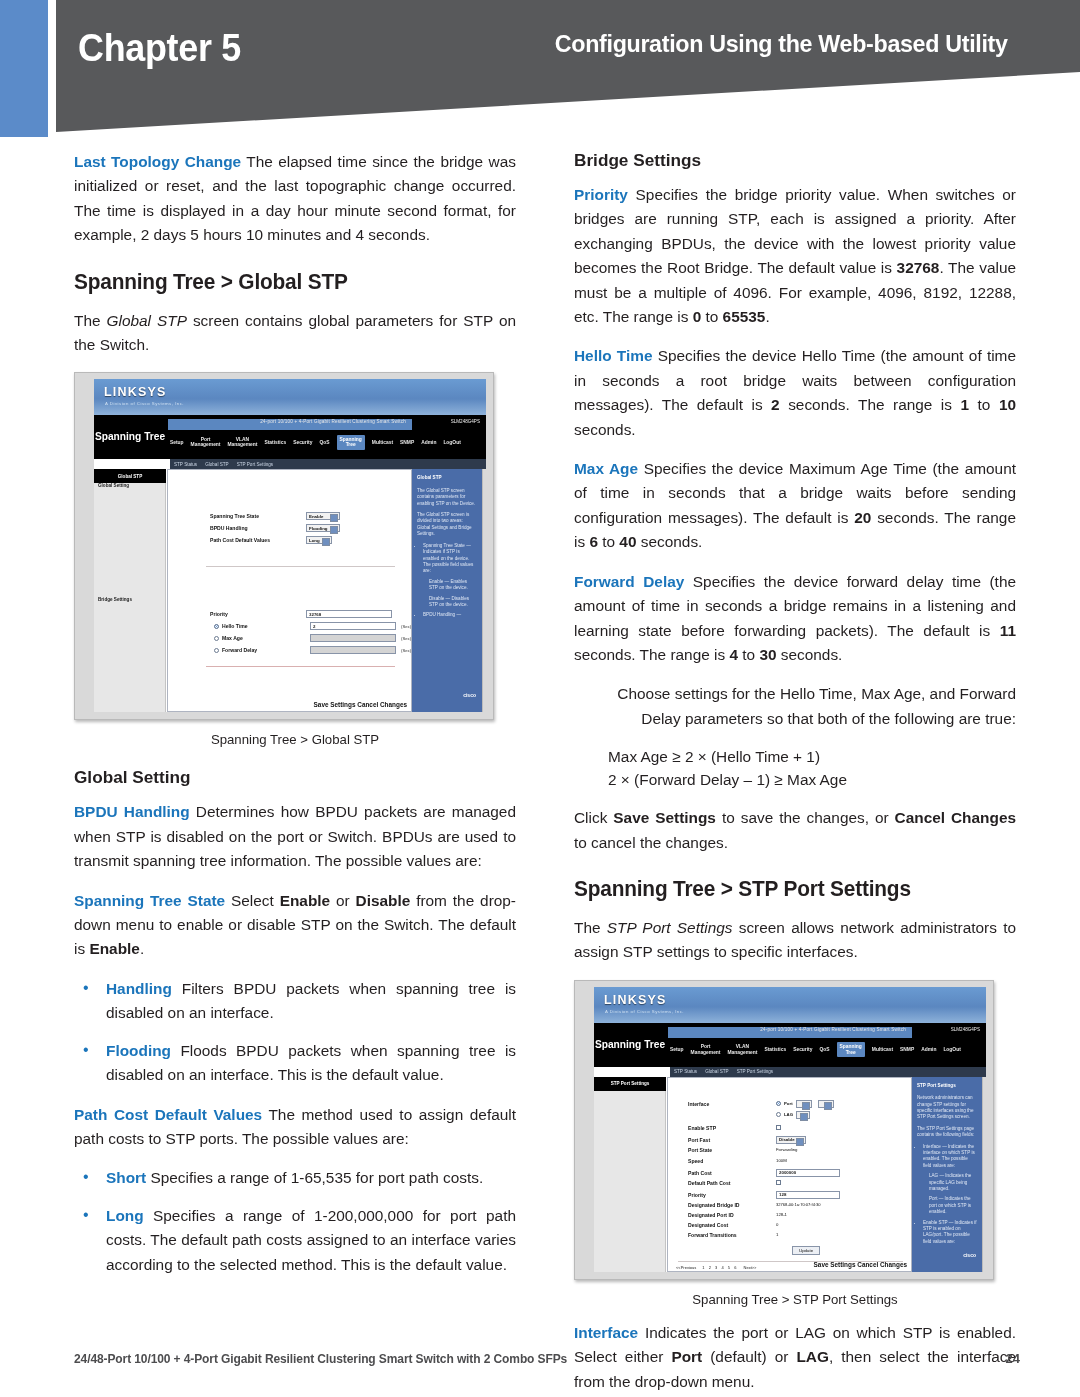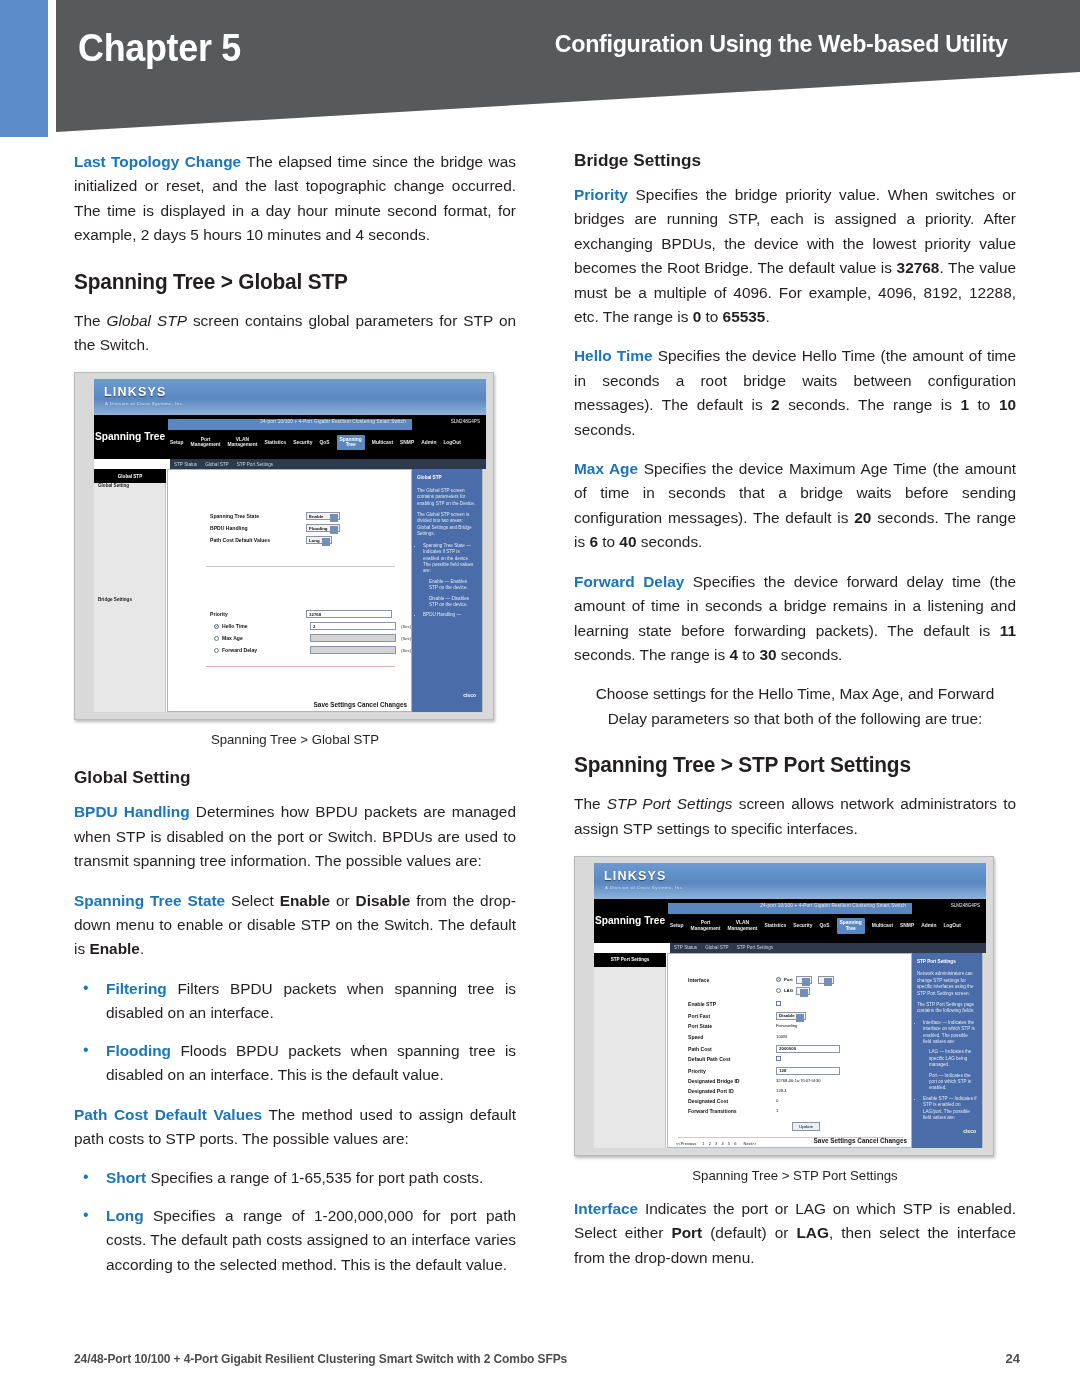--- a/index.html
+++ b/index.html
@@ -45,21 +45,21 @@
   .col-right { left: 574px; }
 
   p.body {
     font-size: 15.4px;
     line-height: 24.4px;
     color: #231f20;
     text-align: justify;
     margin-bottom: 15px;
     hyphens: none;
   }
-  p.body.nojust { text-align: center; }
+  p.body.nojust { text-align: right; }
   .term { color: #1b75bb; font-weight: bold; }
   .bold { font-weight: bold; color: #231f20; }
   .ital { font-style: italic; }
 
   h2.sec {
     font-size: 21.5px;
     font-weight: bold;
     color: #231f20;
     letter-spacing: -0.2px;
     margin-top: 22px;
@@ -389,21 +389,21 @@
     <p class="body">
       <span class="term">BPDU Handling</span><span> Determines how BPDU packets are managed when STP is disabled on the port or Switch. BPDUs are used to transmit spanning tree information. The possible values are:</span>
     </p>
 
     <p class="body">
       <span class="term">Spanning Tree State</span><span>  Select </span><span class="bold">Enable</span><span> or </span><span class="bold">Disable</span><span> from the drop-down menu to enable or disable STP on the Switch. The default is </span><span class="bold">Enable</span><span>.</span>
     </p>
 
     <ul class="bul">
       <li>
-        <span class="term">Filtering</span><span>  Filters BPDU packets when spanning tree is disabled on an interface.</span>
+        <span class="term">Handling</span><span>  Filters BPDU packets when spanning tree is disabled on an interface.</span>
       </li>
       <li>
         <span class="term">Flooding</span><span>  Floods BPDU packets when spanning tree is disabled on an interface. This is the default value.</span>
       </li>
     </ul>
 
     <p class="body">
       <span class="term">Path Cost Default Values</span><span>  The method used to assign default path costs to STP ports. The possible values are:</span>
     </p>
 
@@ -432,21 +432,28 @@
     <p class="body">
       <span class="term">Max Age</span><span>  Specifies the device Maximum Age Time (the amount of time in seconds that a bridge waits before sending configuration messages). The default is </span><span class="bold">20</span><span> seconds. The range is </span><span class="bold">6</span><span> to </span><span class="bold">40</span><span> seconds.</span>
     </p>
 
     <p class="body">
       <span class="term">Forward Delay</span><span>  Specifies the device forward delay time (the amount of time in seconds a bridge remains in a listening and learning state before forwarding packets). The default is </span><span class="bold">11</span><span> seconds. The range is </span><span class="bold">4</span><span> to </span><span class="bold">30</span><span> seconds.</span>
     </p>
 
     <p class="body nojust">Choose settings for the Hello Time, Max Age, and Forward Delay parameters so that both of the following are true:</p>
 
-
+    <div class="formula">
+      <div>Max Age ≥ 2 × (Hello Time + 1)</div>
+      <div>2 × (Forward Delay – 1) ≥ Max Age</div>
+    </div>
+
+    <p class="body">
+      <span>Click </span><span class="bold">Save Settings</span><span> to save the changes, or </span><span class="bold">Cancel Changes</span><span> to cancel the changes.</span>
+    </p>
 
     <h2 class="sec">Spanning Tree &gt; STP Port Settings</h2>
 
     <p class="body">
       <span>The </span><span class="ital">STP Port Settings</span><span> screen allows network administrators to assign STP settings to specific interfaces.</span>
     </p>
 
     <div class="fig">
       <div class="shot small">
         <div class="shot-inner">

